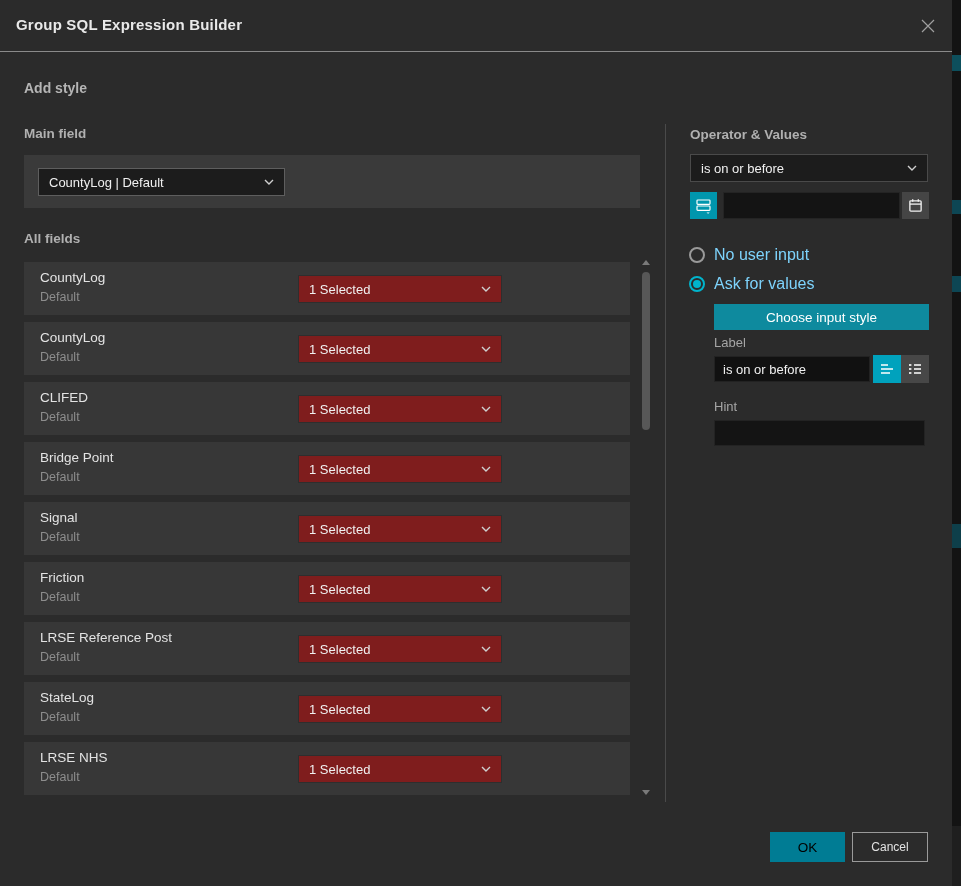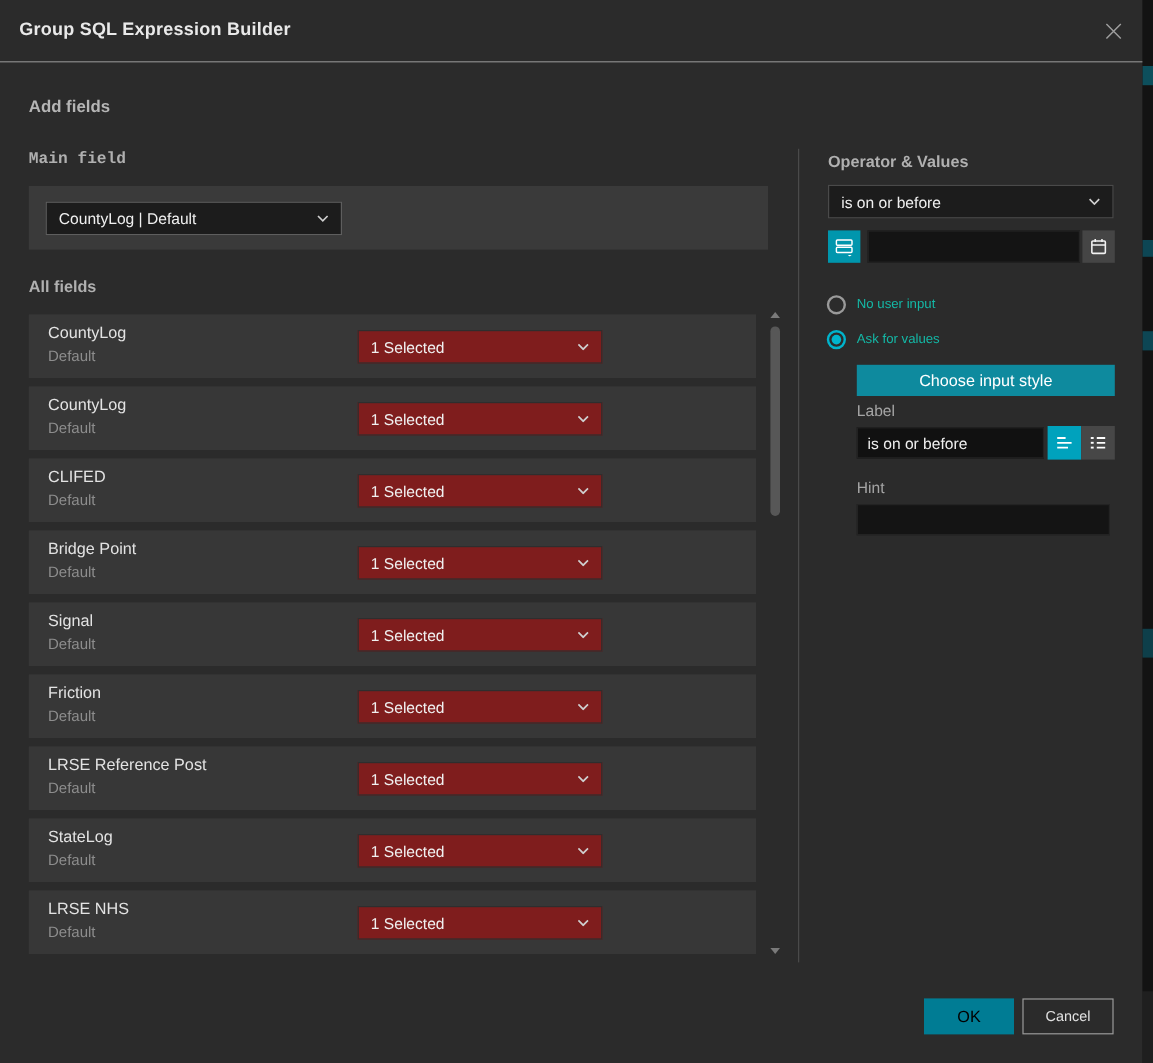--- a/index.html
+++ b/index.html
@@ -53,21 +53,21 @@
   .op-select { position:absolute; left:690px; top:154px; width:238px; border:1px solid #4a4a4a; }
   .input-type-btn { position:absolute; left:690px; top:192px; width:27px; height:27px; background:#0096ad; display:flex; align-items:center; justify-content:center; cursor:pointer; }
   .value-input { position:absolute; left:723px; top:192px; width:177px; height:27px; background:#141414; border:1px solid #242424; }
   .cal-btn { position:absolute; left:902px; top:192px; width:27px; height:27px; background:#454545; display:flex; align-items:center; justify-content:center; cursor:pointer; }
   .cal-white { width:15px; height:15px; stroke:#f2f2f2; fill:none; stroke-width:1.4; }
 
   .radio-row { position:absolute; left:689px; display:flex; align-items:center; gap:9px; cursor:pointer; }
   .radio { width:16px; height:16px; border-radius:50%; border:2px solid #9a9a9a; background:transparent; flex:0 0 auto; }
   .radio.checked { border-color:#00b4cc; display:flex; align-items:center; justify-content:center; }
   .radio.checked::after { content:""; width:8px; height:8px; border-radius:50%; background:#00b4cc; }
-  .radio-label { font-size:11px; color:#14b8a6; }
+  .radio-label { font-size:16px; color:#7dd3fc; }
 
   .choose-btn { position:absolute; left:714px; top:304px; width:215px; height:26px; background:#0e8a9e; color:#fff; font-size:13.5px; display:flex; align-items:center; justify-content:center; cursor:pointer; border:none; font-family:"Liberation Sans",sans-serif; }
 
   .mini-label { position:absolute; font-size:13px; color:#a5a5a5; }
   .label-input { position:absolute; left:714px; top:356px; width:156px; height:26px; background:#111; border:1px solid #222; }
   .toggle-btn { position:absolute; top:355px; width:28px; height:28px; display:flex; align-items:center; justify-content:center; cursor:pointer; }
   .toggle-active { background:#00a2bd; }
   .toggle-idle { background:#474747; }
   .hint-input { position:absolute; left:714px; top:420px; width:211px; height:26px; background:#141414; border:1px solid #232323; }
 
@@ -94,23 +94,23 @@
 
     <div class="titlebar">
       <div class="title">Group SQL Expression Builder</div>
       <div class="close-btn">
         <svg class="icon-svg" width="16" height="16" viewBox="0 0 16 16">
             <path d="M2 2 L14 14 M14 2 L2 14" stroke="#9f9f9f" stroke-width="1.2" fill="none"></path>
           </svg>
       </div>
     </div>
 
-    <div class="h-section" style="left:24px;top:80px;">Add fields</div>
-
-    <div class="h-sub" style="left:24px;top:126px;font-family:Liberation Mono, monospace;">Main field</div>
+    <div class="h-section" style="left:24px;top:80px;">Add style</div>
+
+    <div class="h-sub" style="left:24px;top:126px;">Main field</div>
     <div class="main-band">
       <div class="select dd-layer">
         <span class="grow">CountyLog | Default</span>
         <svg class="chev" viewBox="0 0 10 6">
             <path d="M1 1l4 4 4-4"></path>
           </svg>
       </div>
     </div>
 
     <div class="h-sub" style="left:24px;top:231px;">All fields</div>

